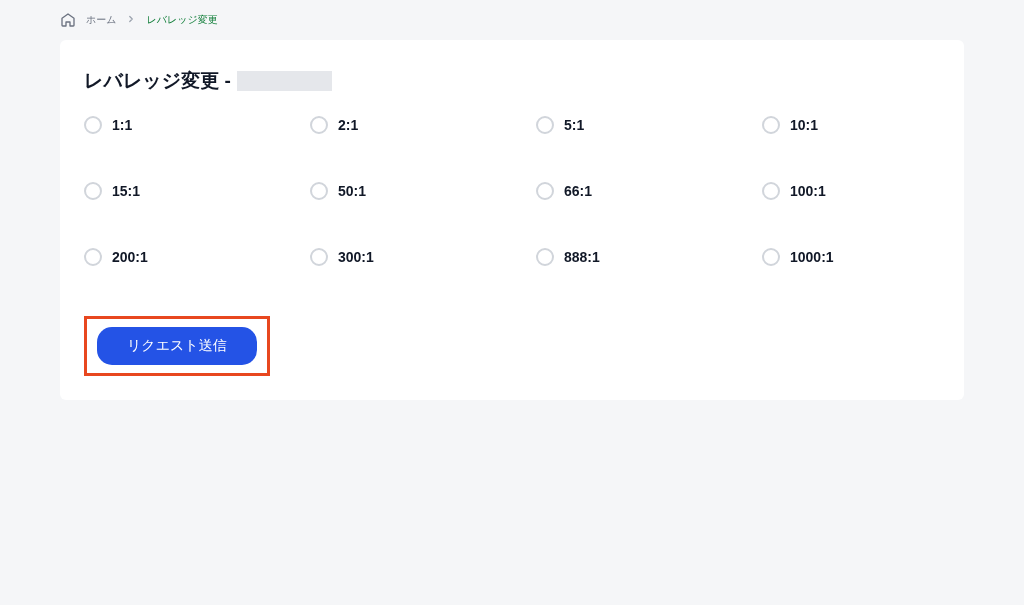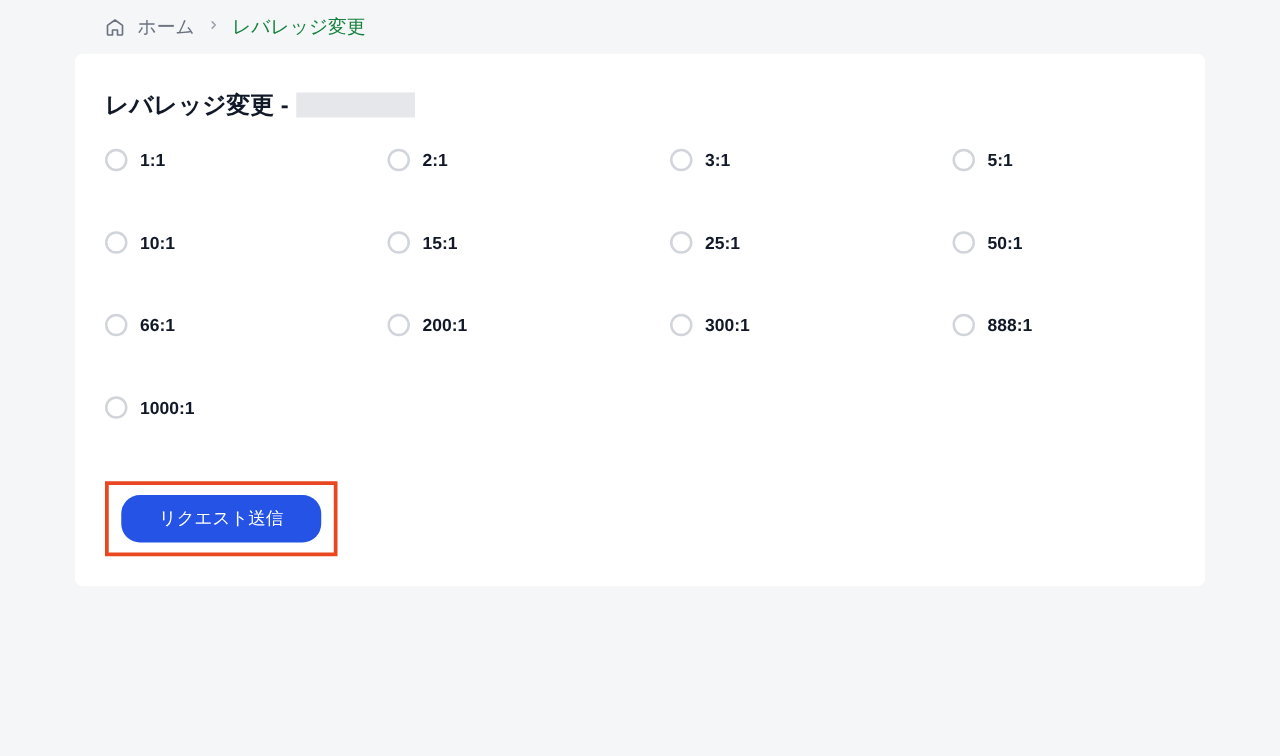--- a/index.html
+++ b/index.html
@@ -11,22 +11,22 @@
       font-family: -apple-system, BlinkMacSystemFont, "Segoe UI", "Hiragino Sans", "Hiragino Kaku Gothic ProN", Meiryo, sans-serif;
       background: #f5f6f8;
       width: 1024px;
       height: 605px;
       overflow: hidden;
     }
     .breadcrumb {
       display: flex;
       align-items: center;
       gap: 10px;
-      padding: 12px 84px;
-      font-size: 15px;
+      padding: 12px 60px;
+      font-size: 10px;
       color: #6b7280;
     }
     .breadcrumb .home-icon {
       width: 16px;
       height: 16px;
       display: inline-flex;
       align-items: center;
       justify-content: center;
     }
     .breadcrumb .chevron {
@@ -156,45 +156,41 @@
   <label class="radio-option">
         <span class="radio-circle"></span>
         <span class="radio-label">1:1</span>
       </label>
       <label class="radio-option">
         <span class="radio-circle"></span>
         <span class="radio-label">2:1</span>
       </label>
       <label class="radio-option">
         <span class="radio-circle"></span>
-        <span class="radio-label">3:1</span>
-      </label>
-      <label class="radio-option">
-        <span class="radio-circle"></span>
         <span class="radio-label">5:1</span>
       </label>
       <label class="radio-option">
         <span class="radio-circle"></span>
         <span class="radio-label">10:1</span>
       </label>
       <label class="radio-option">
         <span class="radio-circle"></span>
         <span class="radio-label">15:1</span>
       </label>
       <label class="radio-option">
         <span class="radio-circle"></span>
-        <span class="radio-label">25:1</span>
-      </label>
-      <label class="radio-option">
-        <span class="radio-circle"></span>
         <span class="radio-label">50:1</span>
       </label>
       <label class="radio-option">
         <span class="radio-circle"></span>
         <span class="radio-label">66:1</span>
+      </label>
+      <label class="radio-option">
+        <span class="radio-circle"></span>
+        <span class="radio-label">100:1</span>
       </label>
       <label class="radio-option">
         <span class="radio-circle"></span>
         <span class="radio-label">200:1</span>
       </label>
       <label class="radio-option">
         <span class="radio-circle"></span>
         <span class="radio-label">300:1</span>
       </label>
       <label class="radio-option">

